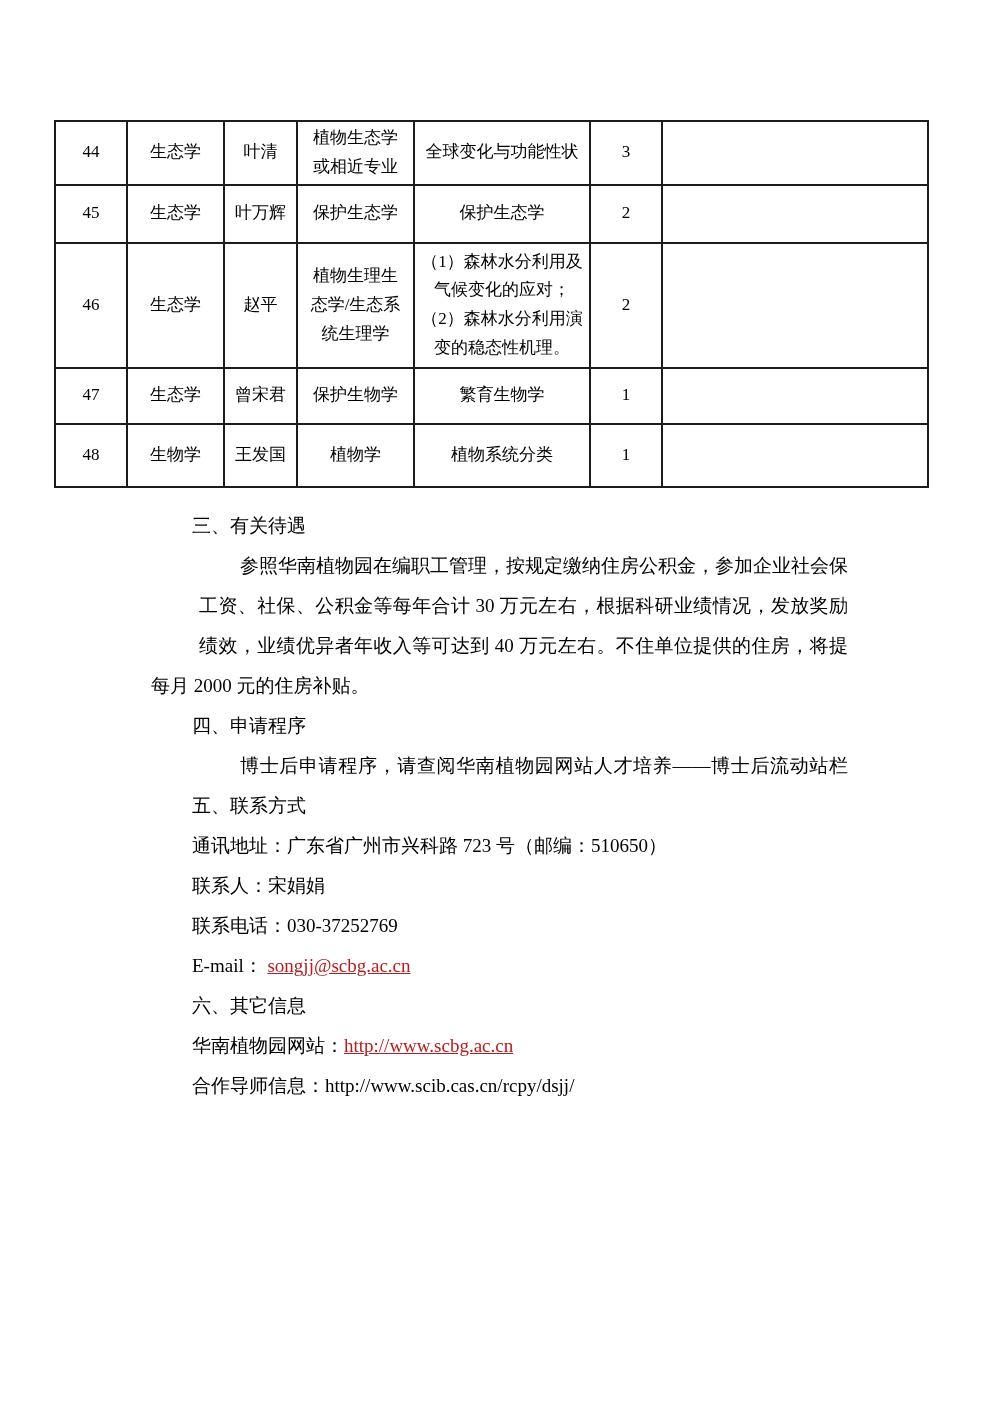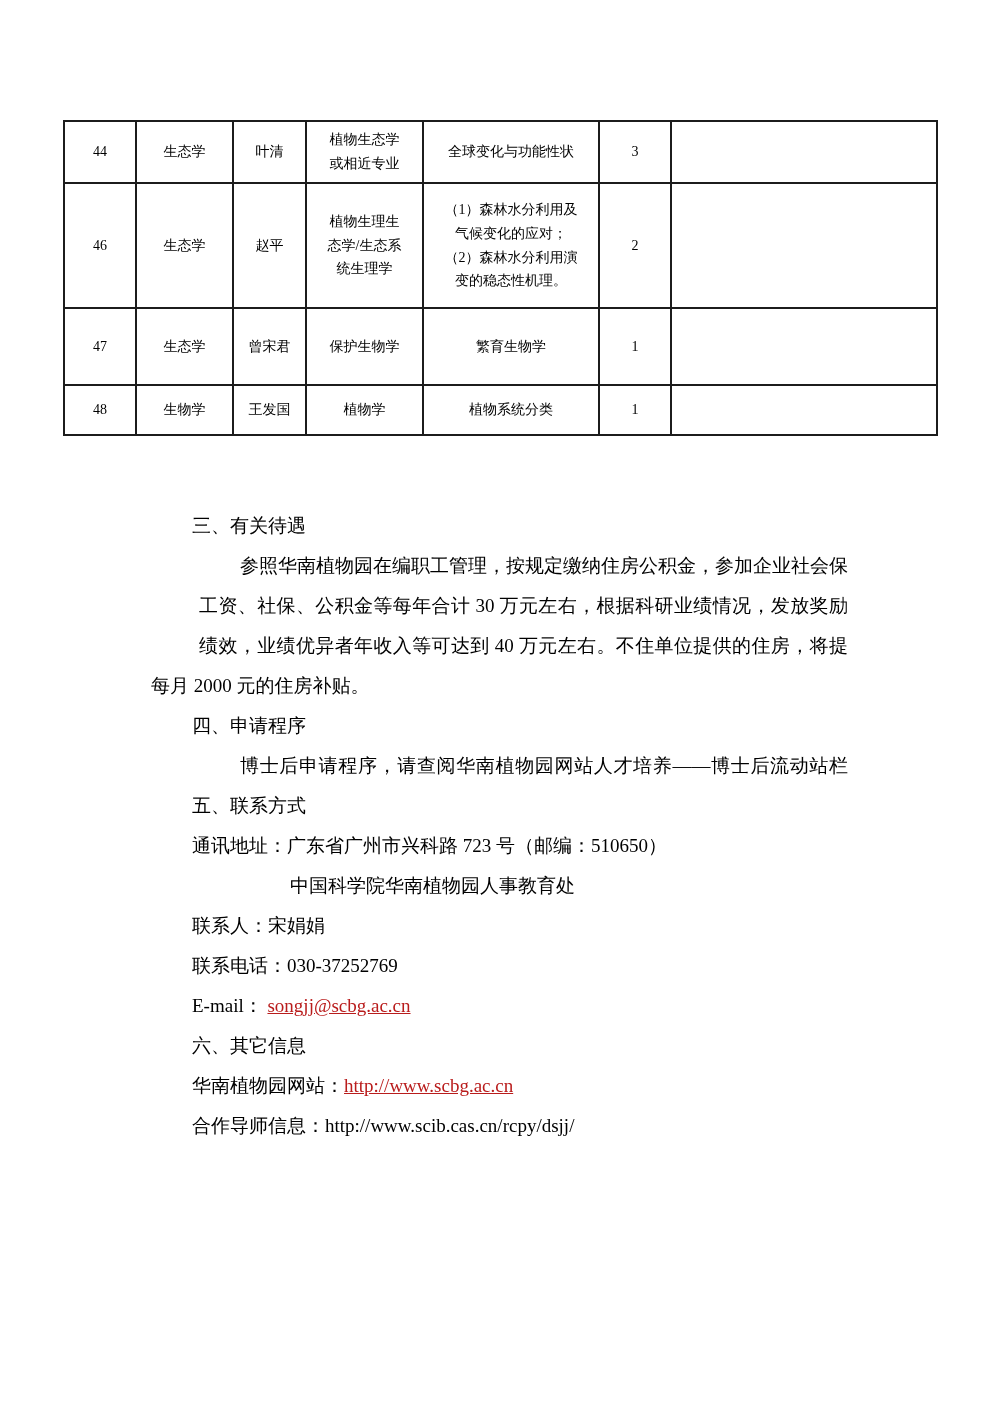--- a/index.html
+++ b/index.html
@@ -10,41 +10,41 @@
     height: 1414px;
     margin: 0 auto;
     background: #ffffff;
     font-family: "Liberation Serif", "DejaVu Serif", serif;
     color: #000000;
     overflow: hidden;
   }
   
   .doc-table {
     position: absolute;
-    left: 63px;
+    left: 54px;
     top: 120px;
     width: 873px;
     border-collapse: collapse;
     table-layout: fixed;
-    font-size: 14px;
+    font-size: 17px;
   }
   .doc-table td {
     border: 2px solid #1c1c1c;
     text-align: center;
     vertical-align: middle;
     padding: 2px 5px;
     line-height: 1.7;
     white-space: pre-line;
     overflow: hidden;
   }
   .r-44 { height: 62px; }
   .r-45 { height: 58px; }
   .r-46 { height: 125px; }
-  .r-47 { height: 77px; margin-left: 29px; }
-  .r-48 { height: 50px; }
+  .r-47 { height: 56px; margin-left: 29px; }
+  .r-48 { height: 63px; }
   .dir-left { text-align: left; padding-left: 7px; padding-right: 4px; }
   
   .body-text {
     position: absolute;
     left: 151px;
     top: 506px;
     width: 697px;
     font-size: 19px;
   }
   .line {
@@ -87,20 +87,29 @@
       <tr class="r-44">
         <td>44</td>
         <td>生态学</td>
         <td>叶清</td>
         <td>植物生态学
 或相近专业</td>
         <td>全球变化与功能性状</td>
         <td>3</td>
         <td></td>
       </tr>
+      <tr class="r-45">
+        <td>45</td>
+        <td>生态学</td>
+        <td>叶万辉</td>
+        <td>保护生态学</td>
+        <td>保护生态学</td>
+        <td>2</td>
+        <td></td>
+      </tr>
       <tr class="r-46">
         <td>46</td>
         <td>生态学</td>
         <td>赵平</td>
         <td>植物生理生
 态学/生态系
 统生理学</td>
         <td class="dir-left">（1）森林水分利用及
 气候变化的应对；
 （2）森林水分利用演
@@ -134,21 +143,20 @@
     <div class="line indent fill">参照华南植物园在编职工管理，按规定缴纳住房公积金，参加企业社会保险。</div>
     <div class="line fill">工资、社保、公积金等每年合计 30 万元左右，根据科研业绩情况，发放奖励性</div>
     <div class="line fill">绩效，业绩优异者年收入等可达到 40 万元左右。不住单位提供的住房，将提供</div>
     <div class="line">每月 2000 元的住房补贴。</div>
 
     <div class="line indent">四、申请程序</div>
     <div class="line indent fill">博士后申请程序，请查阅华南植物园网站人才培养——博士后流动站栏目：</div>
 
     <div class="line indent">五、联系方式</div>
     <div class="line indent">通讯地址：广东省广州市兴科路 723 号（邮编：510650）</div>
-    <div class="line indent-deep">中国科学院华南植物园人事教育处</div>
     <div class="line indent">联系人：宋娟娟</div>
     <div class="line indent">联系电话：030-37252769</div>
     <div class="line indent">
       <span>E-mail： </span><a class="doc-link">songjj@scbg.ac.cn</a>
     </div>
 
     <div class="line indent">六、其它信息</div>
     <div class="line indent">
       <span>华南植物园网站：</span><a class="doc-link">http://www.scbg.ac.cn</a>
     </div>

